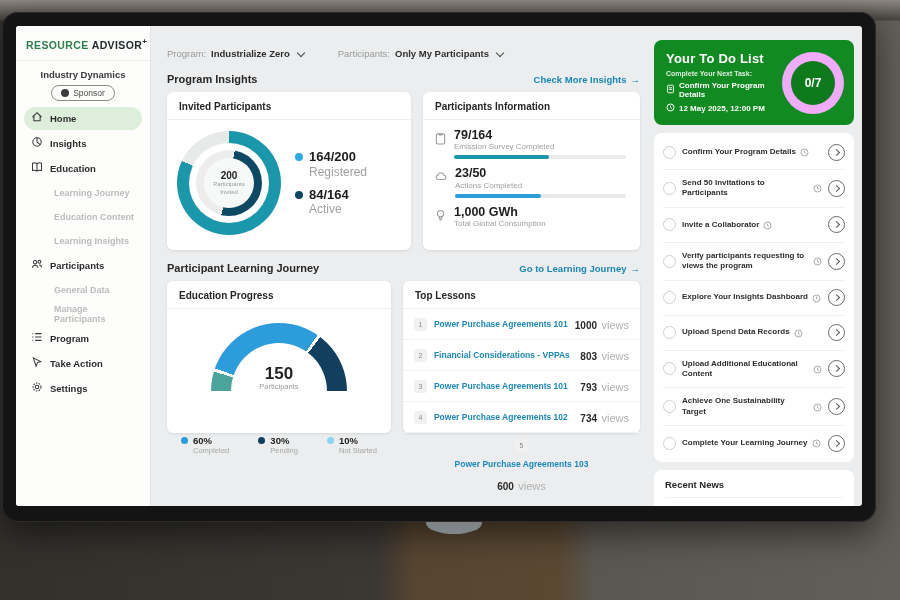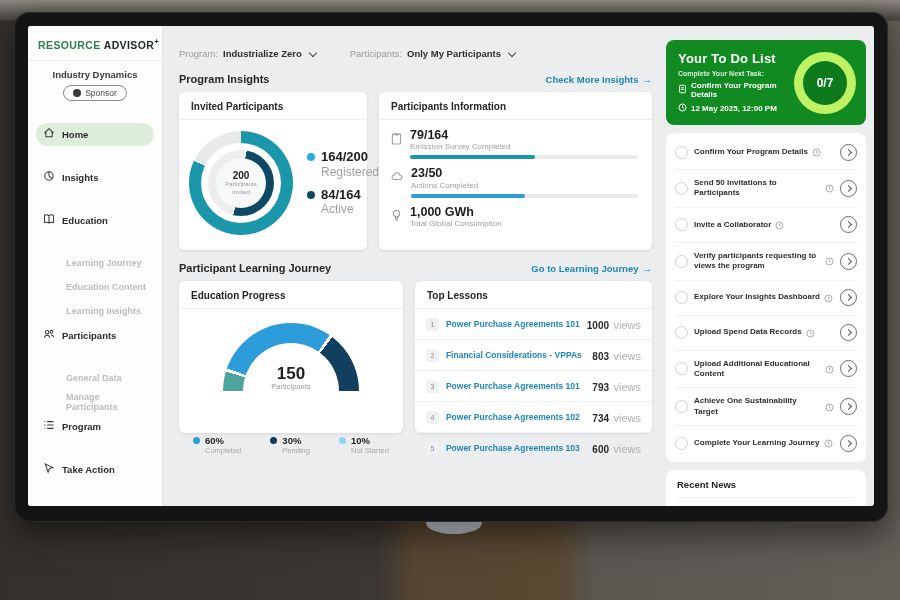--- a/index.html
+++ b/index.html
@@ -7,57 +7,57 @@
     width:900px;height:600px;overflow:hidden;
     font-family:"Liberation Sans","DejaVu Sans",sans-serif;
     background-color:#3c3936;
     background-image:
       linear-gradient(180deg,#8d8881 0px,#6d6963 9px,#45423e 20px,rgba(0,0,0,0) 21px),
       linear-gradient(90deg,#33302c 0%,#3b3733 42%,#574531 46%,#5a4833 62%,#5a5650 66%,#625e58 100%);
   }
   
   .stand{position:absolute;left:426px;top:512px;width:56px;height:22px;border-radius:50%;
     background:linear-gradient(180deg,#eef2f4,#aab3ba);}
-  .monitor{position:absolute;left:14px;top:12px;width:874px;height:510px;background:#141414;
+  .monitor{position:absolute;left:2px;top:12px;width:874px;height:510px;background:#141414;
     border-radius:16px;padding:14px 14px 16px 14px;box-sizing:border-box;
     box-shadow:0 12px 32px rgba(0,0,0,.5), inset 0 0 0 1px #2b2b2b;}
   .screen{width:100%;height:100%;background:#ecedee;border-radius:3px;overflow:hidden;
     display:flex;}
   
   .sidebar{width:135px;min-width:135px;background:#fdfdfc;border-right:1px solid #e2e4e3;
     padding:11px 8px 0 8px;box-sizing:border-box;}
   .logo{white-space:nowrap;font-size:10.5px;font-weight:bold;letter-spacing:.4px;padding-left:2px;}
   .logo .g{color:#2f7d4a;} .logo .d{color:#232a2e;} .logo .plus{color:#232a2e;font-size:8px;vertical-align:super;}
   .logo-div{border-bottom:1px solid #eceeed;margin:9px -8px 8px -8px;}
   .org{font-size:9.5px;font-weight:bold;color:#3a3a3a;text-align:center;}
-  .badge{margin:5px auto 22px auto;width:fit-content;border:1px solid #8a8a8a;border-radius:10px;
+  .badge{margin:5px auto 6px auto;width:fit-content;border:1px solid #8a8a8a;border-radius:10px;
     padding:2px 9px;font-size:8.5px;color:#4a4a4a;display:flex;align-items:center;gap:4px;}
   .badge .dot{width:8px;height:8px;border-radius:50%;background:#3c3c3c;}
   .nav-item{display:flex;align-items:center;gap:7px;height:23px;padding:0 7px;border-radius:12px;
-    font-size:9.5px;font-weight:bold;color:#2c2c2c;margin-bottom:20px;cursor:default;}
+    font-size:9.5px;font-weight:bold;color:#2c2c2c;margin-bottom:2px;cursor:default;}
   .nav-item.active{background:#ddefdb;}
   .nav-item svg{flex:none;}
   .nav-sub{height:22px;padding:0 7px 0 30px;font-size:9px;font-weight:bold;color:#bcbcbc;
     display:flex;align-items:center;margin-bottom:2px;}
   
   .main{flex:1;padding:13px 12px 0 16px;box-sizing:border-box;min-width:0;}
   .h1{font-size:19px;font-weight:bold;color:#1f1f1f;letter-spacing:.2px;}
   .filters{display:flex;gap:34px;margin-top:9px;align-items:center;}
   .filter{display:flex;align-items:center;font-size:9.5px;color:#9a9a9a;gap:5px;}
   .filter b{color:#2e2e2e;font-size:9.5px;}
   .chev{display:inline-block;width:5px;height:5px;border-right:1.4px solid #444;border-bottom:1.4px solid #444;
     transform:rotate(45deg);margin:-2px 0 0 3px;}
   .sect{display:flex;justify-content:space-between;align-items:center;margin-top:14px;}
   .sect .t{font-size:11px;font-weight:bold;color:#272727;}
   .link{font-size:9.5px;font-weight:bold;color:#1b87b5;display:flex;gap:4px;cursor:pointer;}
   .cards{display:flex;gap:12px;margin-top:7px;}
   .card{background:#fff;border-radius:6px;box-shadow:0 1px 3px rgba(40,40,40,.10);box-sizing:border-box;}
   .card-head{padding:9px 12px 7px 12px;border-bottom:1px solid #ededed;font-size:10px;font-weight:bold;color:#262626;}
   
-  .card-invited{width:188px;height:158px;}
+  .card-invited{width:244px;height:158px;}
   .invited-body{display:flex;align-items:center;gap:14px;padding:11px 10px;}
   .donut{width:104px;height:104px;border-radius:50%;background:conic-gradient(#1b97ab 0 82%,#e8eaea 82% 100%);
     display:flex;align-items:center;justify-content:center;flex:none;}
   .donut-mid{width:80px;height:80px;border-radius:50%;background:#fff;display:flex;align-items:center;justify-content:center;}
   .donut-inner{width:66px;height:66px;border-radius:50%;background:conic-gradient(from 10deg,#0e4964 0 51%,#ededee 51% 100%);
     display:flex;align-items:center;justify-content:center;}
   .donut-center{width:50px;height:50px;border-radius:50%;background:#f7f8f8;display:flex;flex-direction:column;
     align-items:center;justify-content:center;text-align:center;}
   .donut-center .v{font-size:10px;font-weight:bold;color:#222;}
   .donut-center .l{font-size:6px;color:#9a9a9a;line-height:1.3;width:40px;}
@@ -88,35 +88,35 @@
   .gauge-center .l{font-size:7.5px;color:#9a9a9a;}
   .edu-legend{display:flex;justify-content:space-between;padding:12px 14px 0 14px;}
   .edu-li{display:flex;gap:5px;align-items:flex-start;margin-top:32px;}
   .edu-dot{width:7px;height:7px;border-radius:50%;margin-top:2px;flex:none;}
   .edu-dot.c0{background:#2d9cdb;} .edu-dot.c1{background:#123f5e;} .edu-dot.c2{background:#8ed3f2;}
   .edu-v{font-size:9.5px;font-weight:bold;color:#222;line-height:1.2;}
   .edu-l{font-size:7.5px;color:#a8a8a8;}
   
   .card-lessons{flex:1;height:152px;}
   .lesson-row{display:flex;align-items:center;gap:7px;padding:6px 11px;border-bottom:1px solid #f2f2f2;}
-  .lesson-row:last-child{border-bottom:none;}
+  .lesson-row:last-child{border-bottom:none;flex-direction:column;}
   .rank{width:13px;height:13px;border-radius:3px;background:#f1f1f1;color:#8a8a8a;font-size:7px;
     display:flex;align-items:center;justify-content:center;flex:none;}
   .lesson-t{flex:1;font-size:8.5px;font-weight:bold;color:#1e87b8;white-space:nowrap;overflow:hidden;text-overflow:ellipsis;cursor:pointer;}
   .views{white-space:nowrap;}
   .views b{font-size:10px;color:#2a2a2a;}
   .views span{font-size:11px;color:#b0b0b0;}
   
   .right{width:210px;min-width:210px;padding:14px 8px 0 2px;box-sizing:border-box;}
   .todo{background:#118b21;border-radius:8px;color:#fff;padding:11px 10px 11px 12px;display:flex;gap:6px;align-items:center;}
   .todo-left{flex:1;min-width:0;}
   .todo-title{font-size:13px;font-weight:bold;letter-spacing:.2px;}
   .todo-sub{font-size:7px;font-weight:bold;opacity:.85;margin-top:4px;}
   .todo-row{display:flex;align-items:center;gap:4px;margin-top:4px;font-size:8px;font-weight:bold;}
-  .ring{width:62px;height:62px;border-radius:50%;background:#bef264;display:flex;align-items:center;justify-content:center;flex:none;}
+  .ring{width:62px;height:62px;border-radius:50%;background:#f0abfc;display:flex;align-items:center;justify-content:center;flex:none;}
   .ring-in{width:44px;height:44px;border-radius:50%;background:#0d7a1b;display:flex;align-items:center;justify-content:center;
     font-size:12px;font-weight:bold;}
   .tasks{background:#fff;border-radius:8px;margin-top:8px;padding:2px 9px;}
   .task{display:flex;align-items:center;gap:6px;padding:8px 0;border-bottom:1px solid #efefef;}
   .task:last-of-type{border-bottom:none;}
   .radio{width:11px;height:11px;border:1.5px solid #cfcfcf;border-radius:50%;flex:none;}
   .task-label{font-size:8px;font-weight:bold;color:#2e2e2e;line-height:1.3;}
   .task-mid{flex:1;display:flex;align-items:center;gap:4px;min-width:0;}
   .task-go{width:15px;height:15px;border:1.2px solid #6a6a6a;border-radius:50%;display:flex;align-items:center;
     justify-content:center;flex:none;cursor:pointer;}

